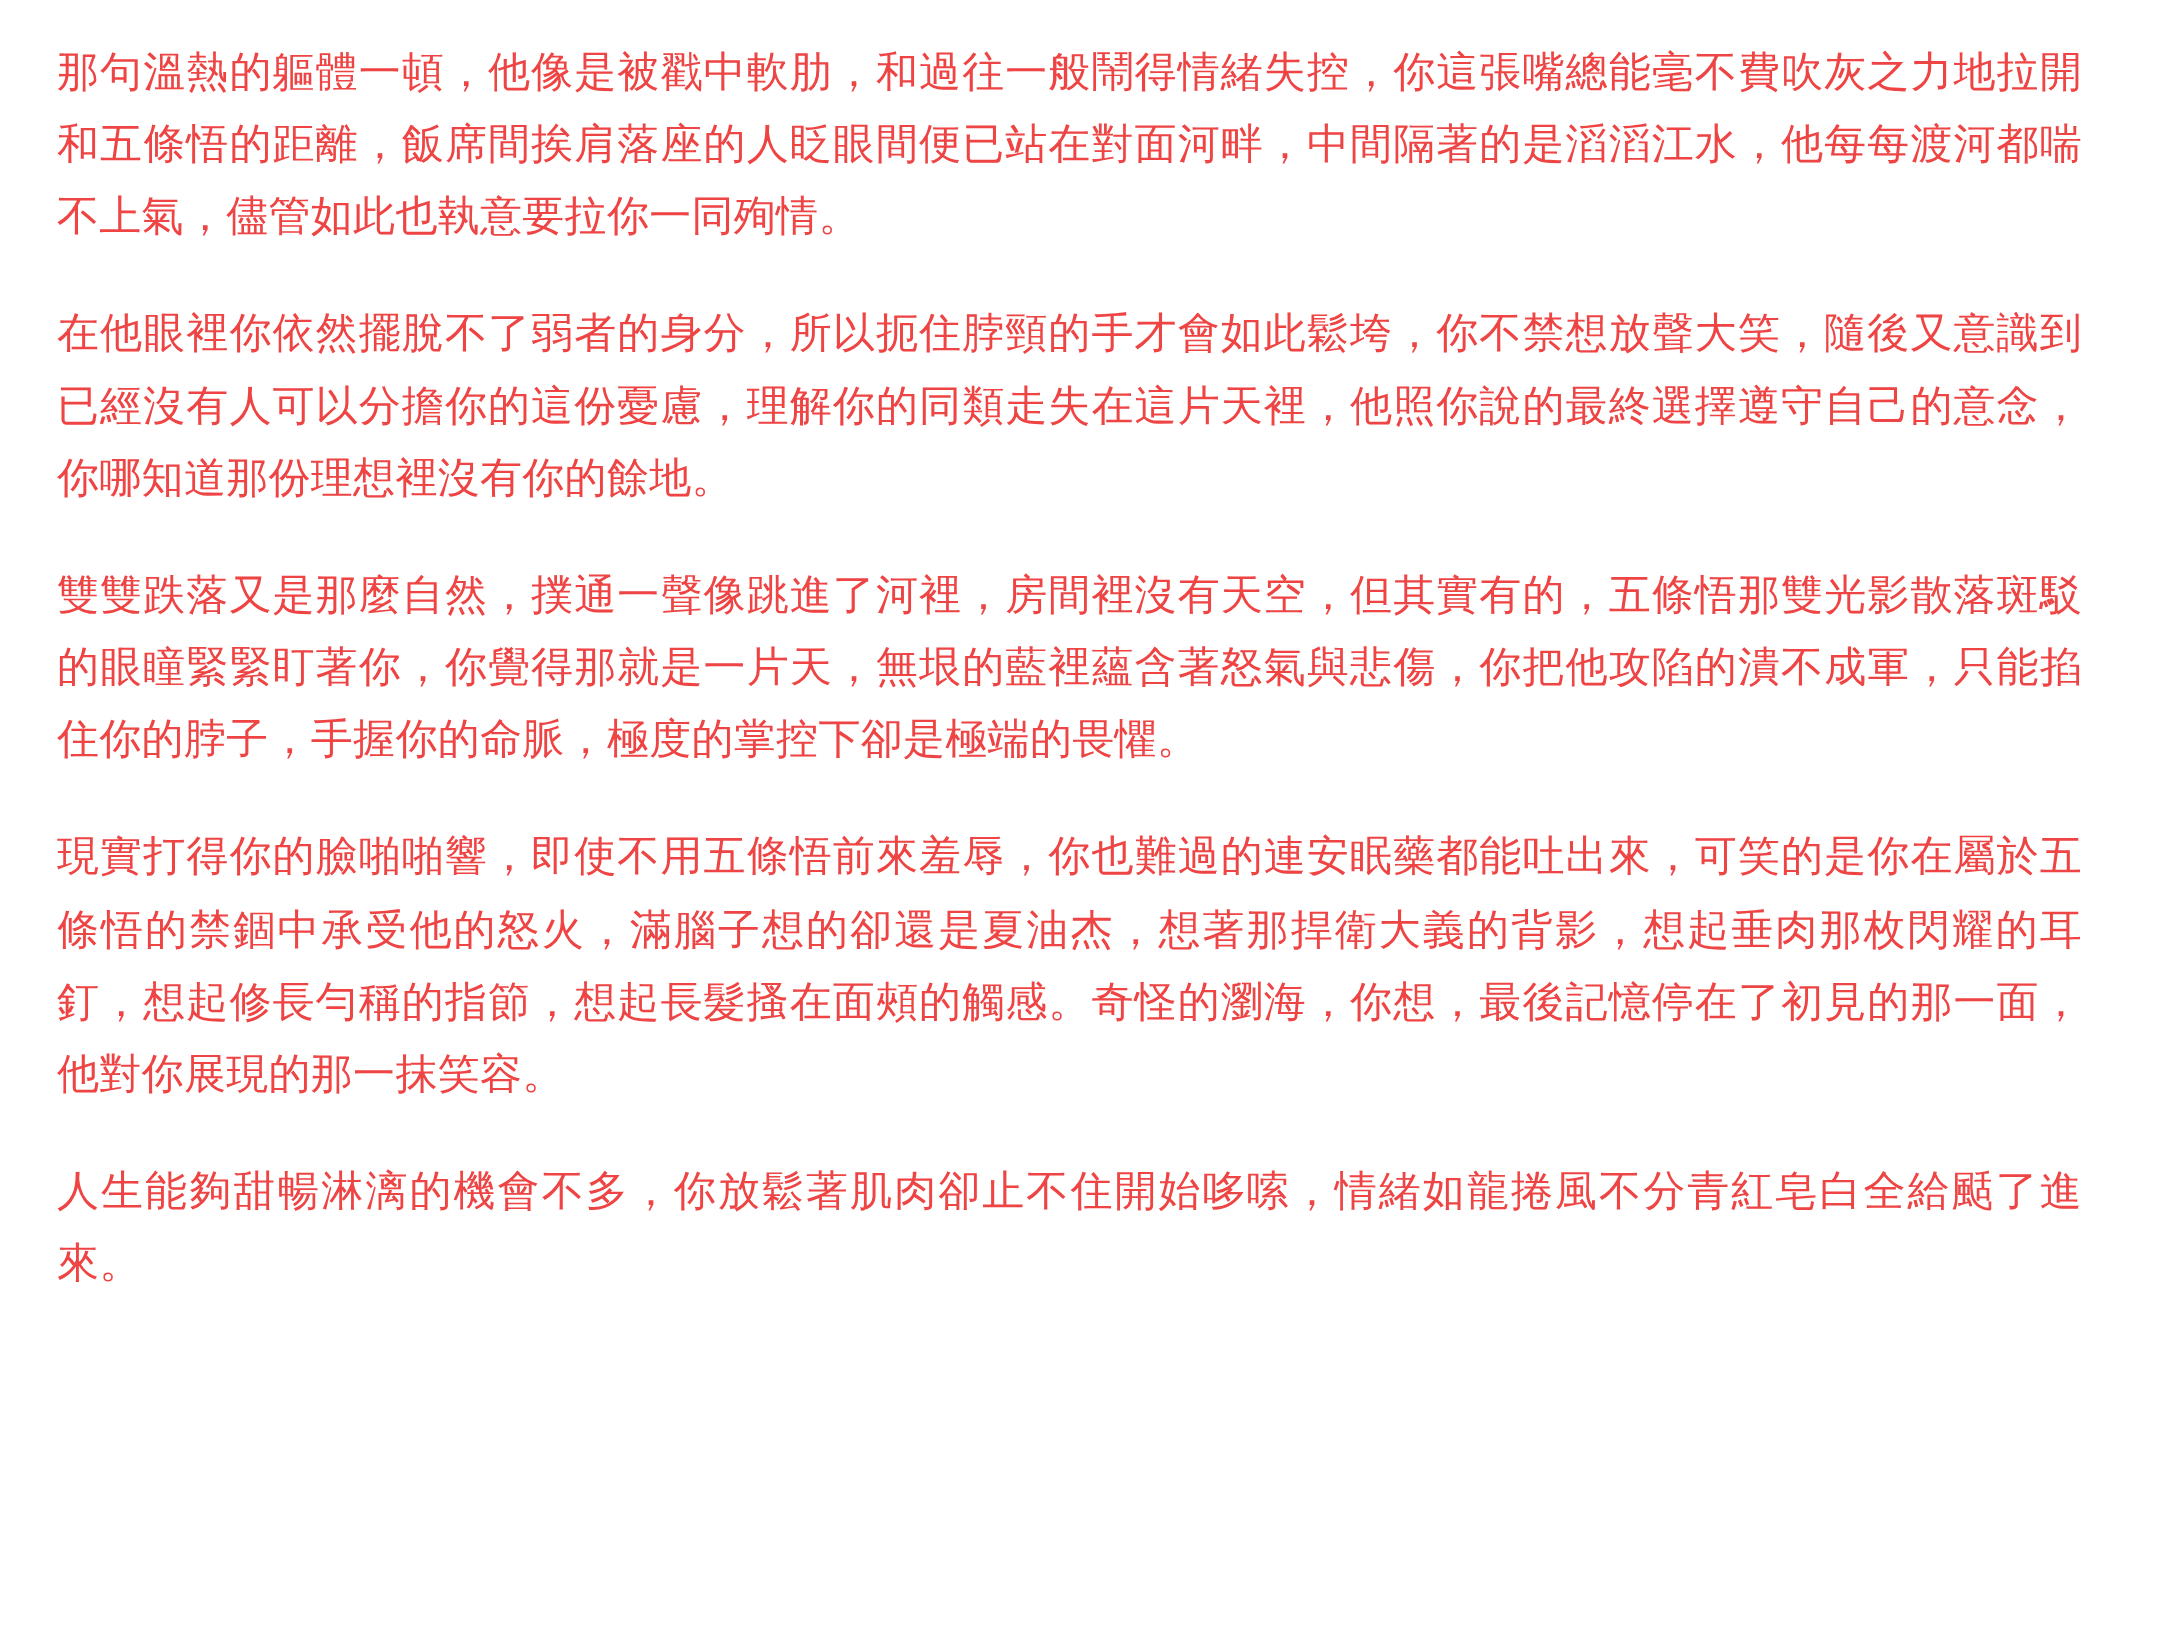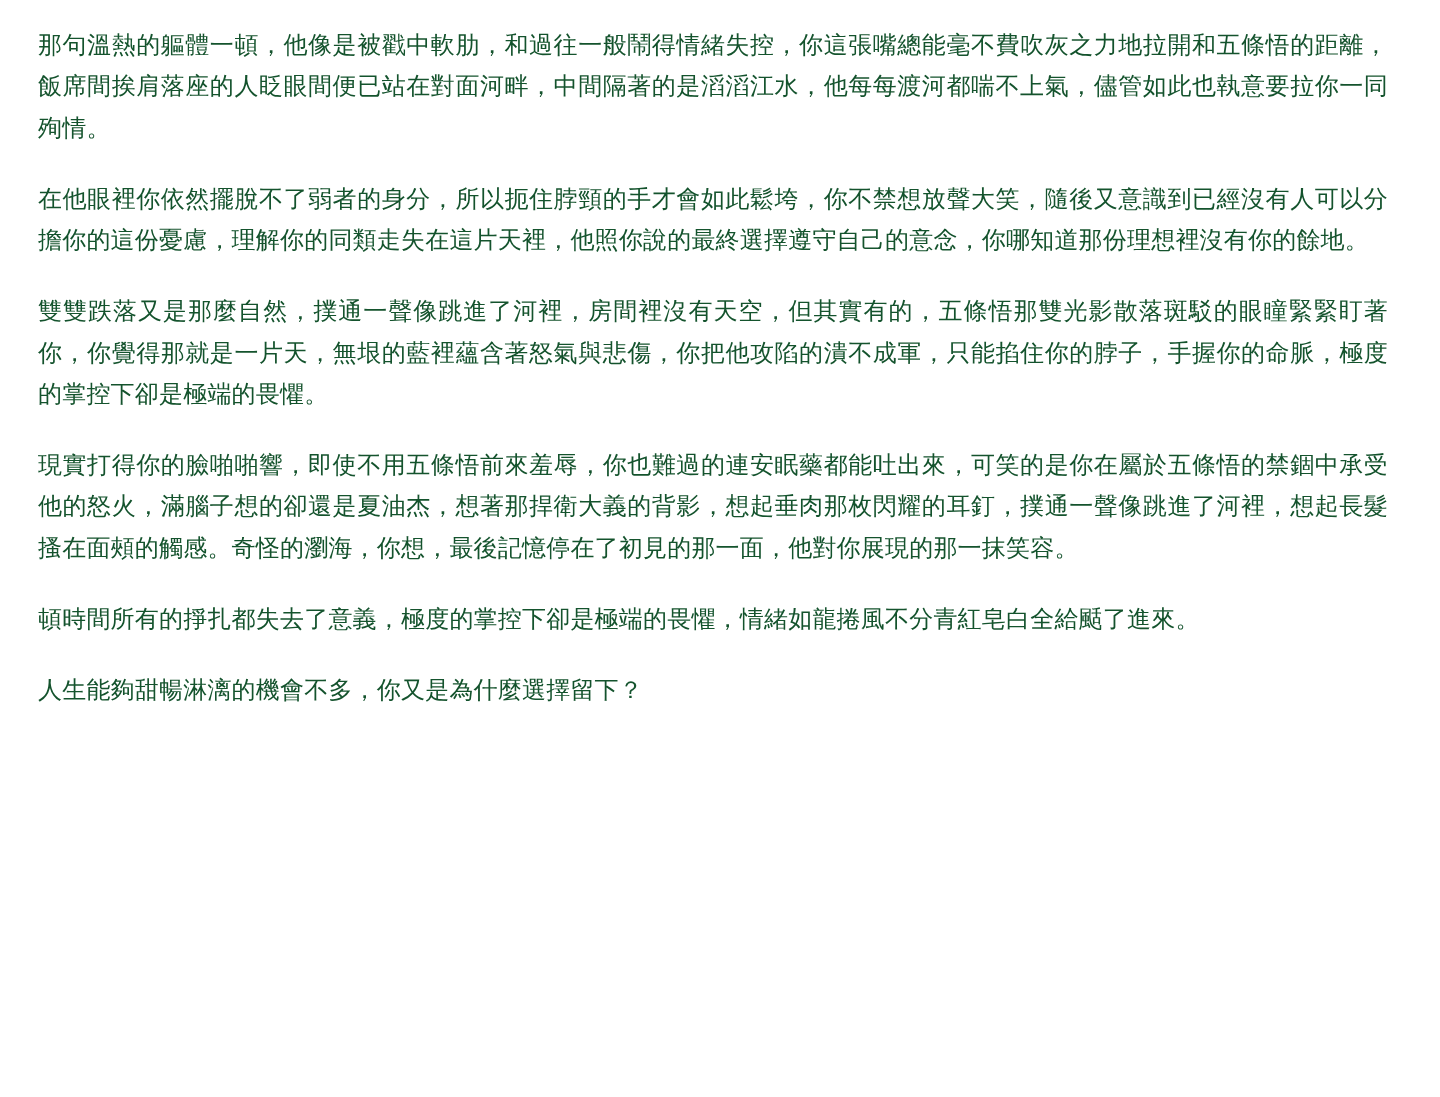--- a/index.html
+++ b/index.html
@@ -16,38 +16,37 @@
     width: 1440px;
     min-height: 1097px;
     box-sizing: border-box;
     padding: 24px 52px 24px 38px;
     background: #ffffff;
   }
   .article {
     width: 1350px;
   }
   .para {
-    color: #14532d;
-    font-size: 24px;
+    color: #ef4444;
+    font-size: 28px;
     line-height: 1.72;
     letter-spacing: 0.2px;
     margin: 0 0 30px 0;
     text-align: justify;
     text-justify: inter-character;
     word-break: break-all;
   }
   .para:last-child {
     margin-bottom: 0;
   }
 </style>
 </head>
 <body>
 
 <div class="page">
   <article class="article">
     <p class="para">那句溫熱的軀體一頓，他像是被戳中軟肋，和過往一般鬧得情緒失控，你這張嘴總能毫不費吹灰之力地拉開和五條悟的距離，飯席間挨肩落座的人眨眼間便已站在對面河畔，中間隔著的是滔滔江水，他每每渡河都喘不上氣，儘管如此也執意要拉你一同殉情。</p>
     <p class="para">在他眼裡你依然擺脫不了弱者的身分，所以扼住脖頸的手才會如此鬆垮，你不禁想放聲大笑，隨後又意識到已經沒有人可以分擔你的這份憂慮，理解你的同類走失在這片天裡，他照你說的最終選擇遵守自己的意念，你哪知道那份理想裡沒有你的餘地。</p>
     <p class="para">雙雙跌落又是那麼自然，撲通一聲像跳進了河裡，房間裡沒有天空，但其實有的，五條悟那雙光影散落斑駁的眼瞳緊緊盯著你，你覺得那就是一片天，無垠的藍裡蘊含著怒氣與悲傷，你把他攻陷的潰不成軍，只能掐住你的脖子，手握你的命脈，極度的掌控下卻是極端的畏懼。</p>
-    <p class="para">現實打得你的臉啪啪響，即使不用五條悟前來羞辱，你也難過的連安眠藥都能吐出來，可笑的是你在屬於五條悟的禁錮中承受他的怒火，滿腦子想的卻還是夏油杰，想著那捍衛大義的背影，想起垂肉那枚閃耀的耳釘，撲通一聲像跳進了河裡，想起長髮搔在面頰的觸感。奇怪的瀏海，你想，最後記憶停在了初見的那一面，他對你展現的那一抹笑容。</p>
-    <p class="para">頓時間所有的掙扎都失去了意義，極度的掌控下卻是極端的畏懼，情緒如龍捲風不分青紅皂白全給颳了進來。</p>
-    <p class="para">人生能夠甜暢淋漓的機會不多，你又是為什麼選擇留下？</p>
+    <p class="para">現實打得你的臉啪啪響，即使不用五條悟前來羞辱，你也難過的連安眠藥都能吐出來，可笑的是你在屬於五條悟的禁錮中承受他的怒火，滿腦子想的卻還是夏油杰，想著那捍衛大義的背影，想起垂肉那枚閃耀的耳釘，想起修長勻稱的指節，想起長髮搔在面頰的觸感。奇怪的瀏海，你想，最後記憶停在了初見的那一面，他對你展現的那一抹笑容。</p>
+    <p class="para">人生能夠甜暢淋漓的機會不多，你放鬆著肌肉卻止不住開始哆嗦，情緒如龍捲風不分青紅皂白全給颳了進來。</p>
   </article>
 </div>
 
 </body></html>

